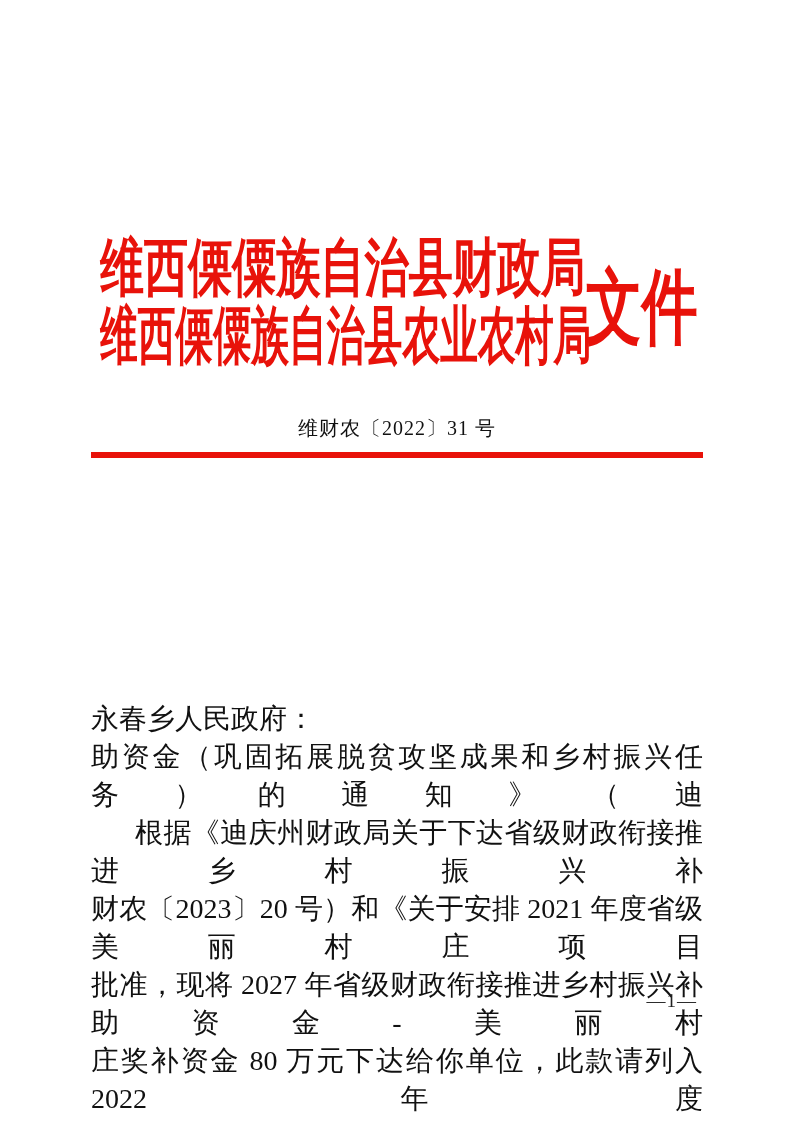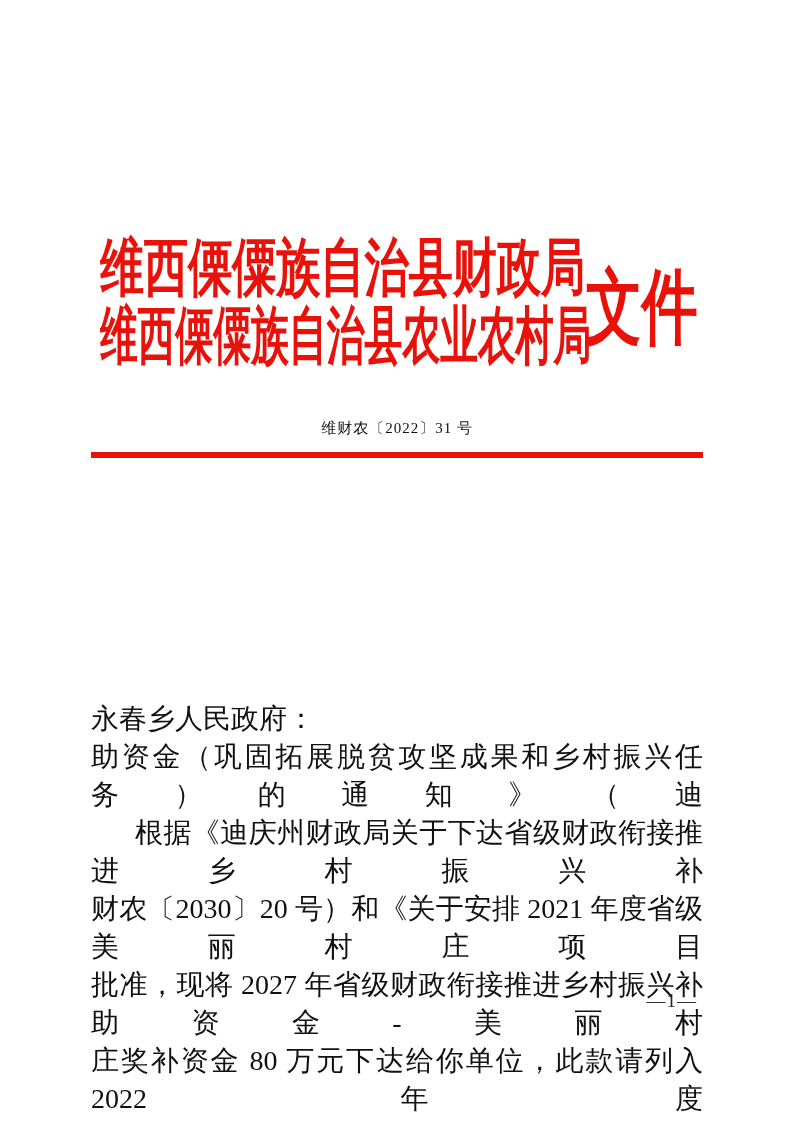--- a/index.html
+++ b/index.html
@@ -31,21 +31,21 @@
     font-size: 82px; line-height: 84px;
     white-space: nowrap;
     transform: scaleX(0.68);
     transform-origin: 0 0;
   }
 
   
   .doc-number {
     position: absolute; left: 0; top: 414px; width: 794px;
     text-align: center;
-    font-size: 15px; line-height: 28px;
+    font-size: 20px; line-height: 28px;
     letter-spacing: 1px;
   }
 
   
   .red-rule {
     position: absolute; left: 91px; top: 452px;
     width: 612px; height: 6px;
     background: var(--red);
   }
 
@@ -91,20 +91,20 @@
 
   <div class="doc-number">维财农〔2022〕31 号</div>
 
   <div class="red-rule"></div>
 
 
   <div class="body-block">
     <div class="salutation">永春乡人民政府：</div>
     <div class="p-line">助资金（巩固拓展脱贫攻坚成果和乡村振兴任务）的通知》（迪</div>
     <div class="p-line indent">根据《迪庆州财政局关于下达省级财政衔接推进乡村振兴补</div>
-    <div class="p-line">财农〔2030〕20 号）和《关于安排 2021 年度省级美丽村庄项目</div>
+    <div class="p-line">财农〔2023〕20 号）和《关于安排 2021 年度省级美丽村庄项目</div>
     <div class="p-line">批准，现将 2027 年省级财政衔接推进乡村振兴补助资金-美丽村</div>
     <div class="p-line">庄奖补资金 80 万元下达给你单位，此款请列入 2022 年度</div>
   </div>
 
   <div class="page-number">—1—</div>
 
 </div>
 
 </body></html>

